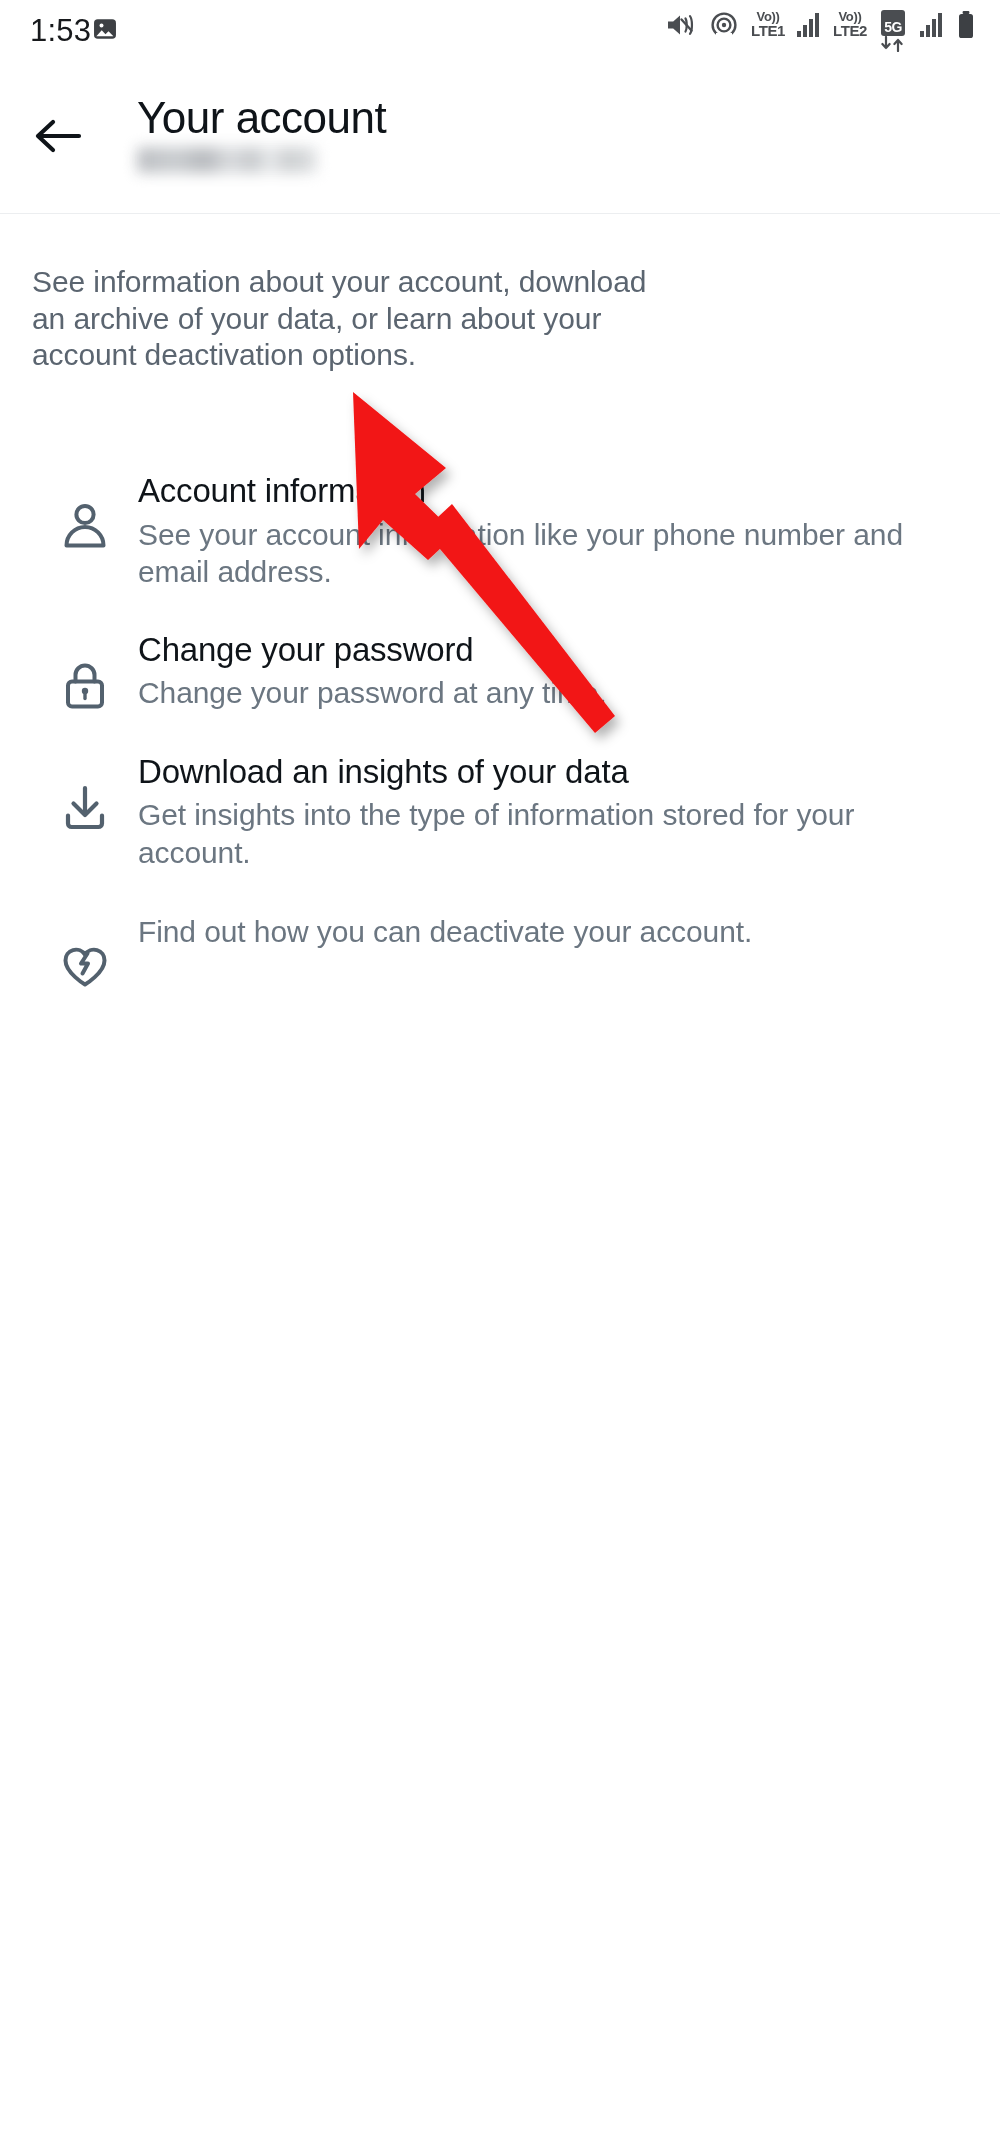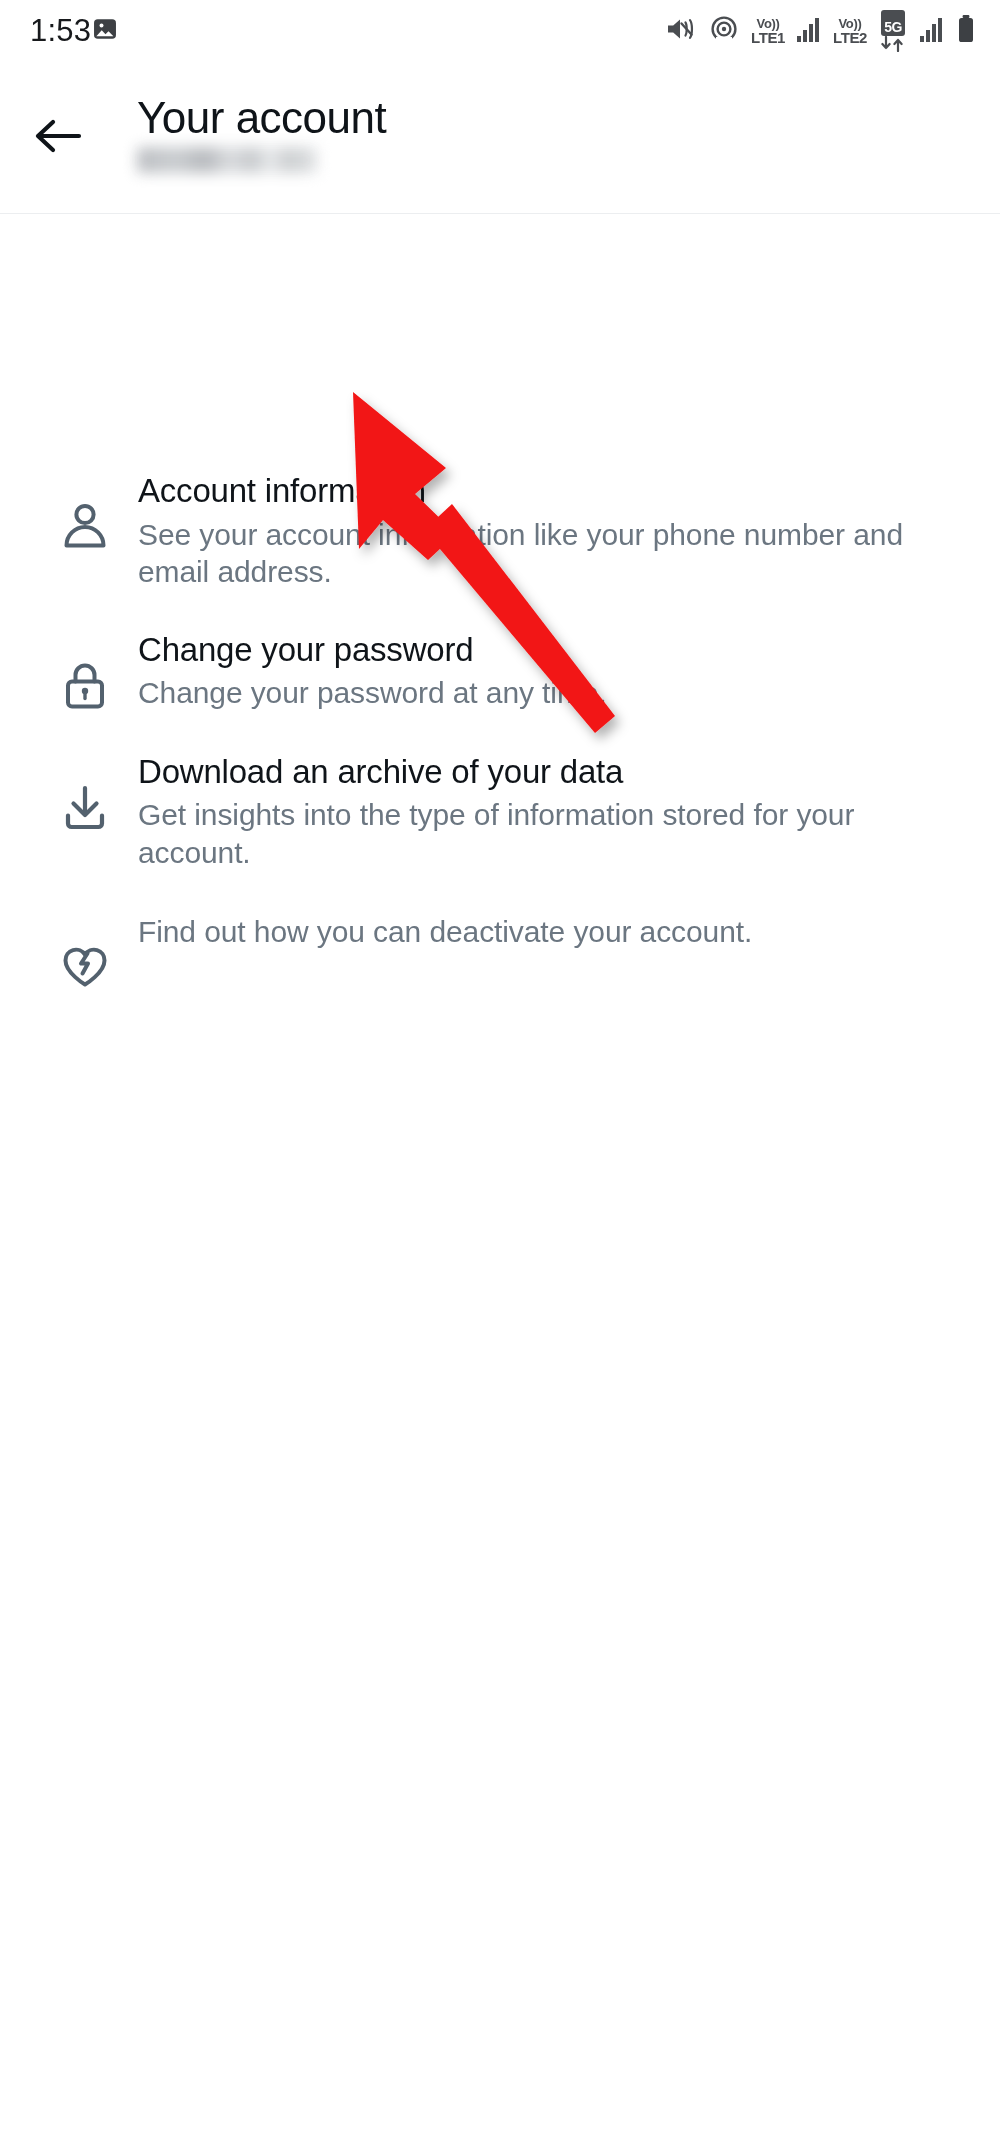--- a/index.html
+++ b/index.html
@@ -12,21 +12,21 @@
   .phone { position:relative; width:1000px; height:2144px; background:#fff; overflow:hidden; }
 
   
   .statusbar {
     position:absolute; top:0; left:0; width:1000px; height:62px;
     display:flex; align-items:center; justify-content:space-between;
     padding:0 24px 0 30px;
   }
   .sb-left { display:flex; align-items:center; }
   .sb-clock { font-size:31px; color:#17191c; letter-spacing:0.2px; font-weight:400; }
-  .sb-right { display:flex; align-items:center; gap:11px; }
+  .sb-right { display:flex; align-items:flex-start; gap:11px; }
   .sb-ico { display:block; }
   .volte { display:flex; flex-direction:column; align-items:center; line-height:1; color:#4a4d51; }
   .volte .vo { font-size:13px; font-weight:700; letter-spacing:-0.3px; }
   .volte .lte { font-size:15px; font-weight:700; letter-spacing:-0.4px; }
   .fiveg { display:flex; flex-direction:column; align-items:center; line-height:1; }
   .fiveg .badge {
     background:#4a4d51; color:#fff; font-size:14px; font-weight:700;
     padding:10px 3px 2px 3px; border-radius:3px; letter-spacing:-0.5px;
   }
 
@@ -162,20 +162,21 @@
           <path d="M46 22H5M5 22l15-14M5 22l15 14" stroke="#0f1419" stroke-width="4.2" fill="none" stroke-linecap="round" stroke-linejoin="round"></path>
         </svg>
       </span>
     </div>
     <div class="title-wrap">
       <div class="page-title">Your account</div>
       <div class="handle-blur"></div>
     </div>
   </div>
 
+  <div class="description">See information about your account, download an archive of your data, or learn about your account deactivation options.</div>
 
   <div class="list">
 
     <div class="row">
       <div class="row-icon">
         <svg width="54" height="54" viewBox="0 0 54 54">
           <circle cx="27" cy="14.5" r="8.6" fill="none" stroke="#53616e" stroke-width="4"></circle>
           <path d="M8.5 45.5a18.5 18.5 0 0 1 37 0z" fill="none" stroke="#53616e" stroke-width="4" stroke-linejoin="round"></path>
         </svg>
       </div>
@@ -202,21 +203,21 @@
 
     <div class="row">
       <div class="row-icon">
         <svg width="54" height="54" viewBox="0 0 54 54">
           <path d="M27 7v26" stroke="#53616e" stroke-width="4.2" stroke-linecap="round"></path>
           <path d="M15.5 22.5L27 34l11.5-11.5" fill="none" stroke="#53616e" stroke-width="4.2" stroke-linecap="round" stroke-linejoin="round"></path>
           <path d="M10 34.5v8a3.5 3.5 0 0 0 3.5 3.5h27a3.5 3.5 0 0 0 3.5-3.5v-8" fill="none" stroke="#53616e" stroke-width="4.2" stroke-linecap="round"></path>
         </svg>
       </div>
       <div class="row-text">
-        <div class="row-title">Download an archive of your data</div>
+        <div class="row-title">Download an insights of your data</div>
         <div class="row-sub">Get insights into the type of information stored for your account.</div>
       </div>
     </div>
 
     <div class="row">
       <div class="row-icon">
         <svg width="54" height="54" viewBox="0 0 54 54">
           <path d="M27 45.5S7.5 33.8 7.5 21.5A10.5 10.5 0 0 1 27 15.8 10.5 10.5 0 0 1 46.5 21.5C46.5 33.8 27 45.5 27 45.5z" fill="none" stroke="#53616e" stroke-width="4" stroke-linejoin="round"></path>
           <path d="M29.5 14.5l-6.5 10h7l-5.5 10" fill="none" stroke="#53616e" stroke-width="4" stroke-linecap="round" stroke-linejoin="round"></path>
         </svg>

